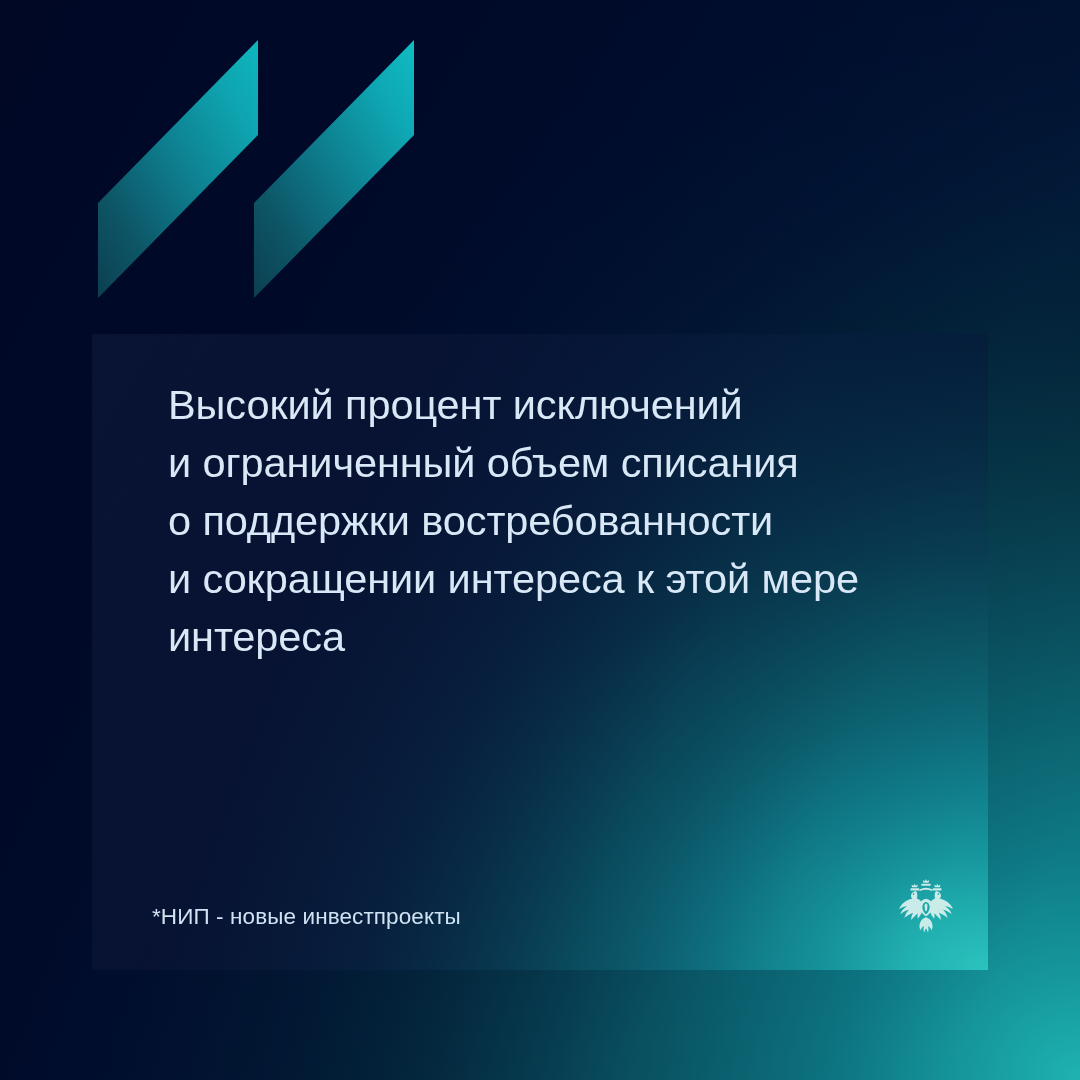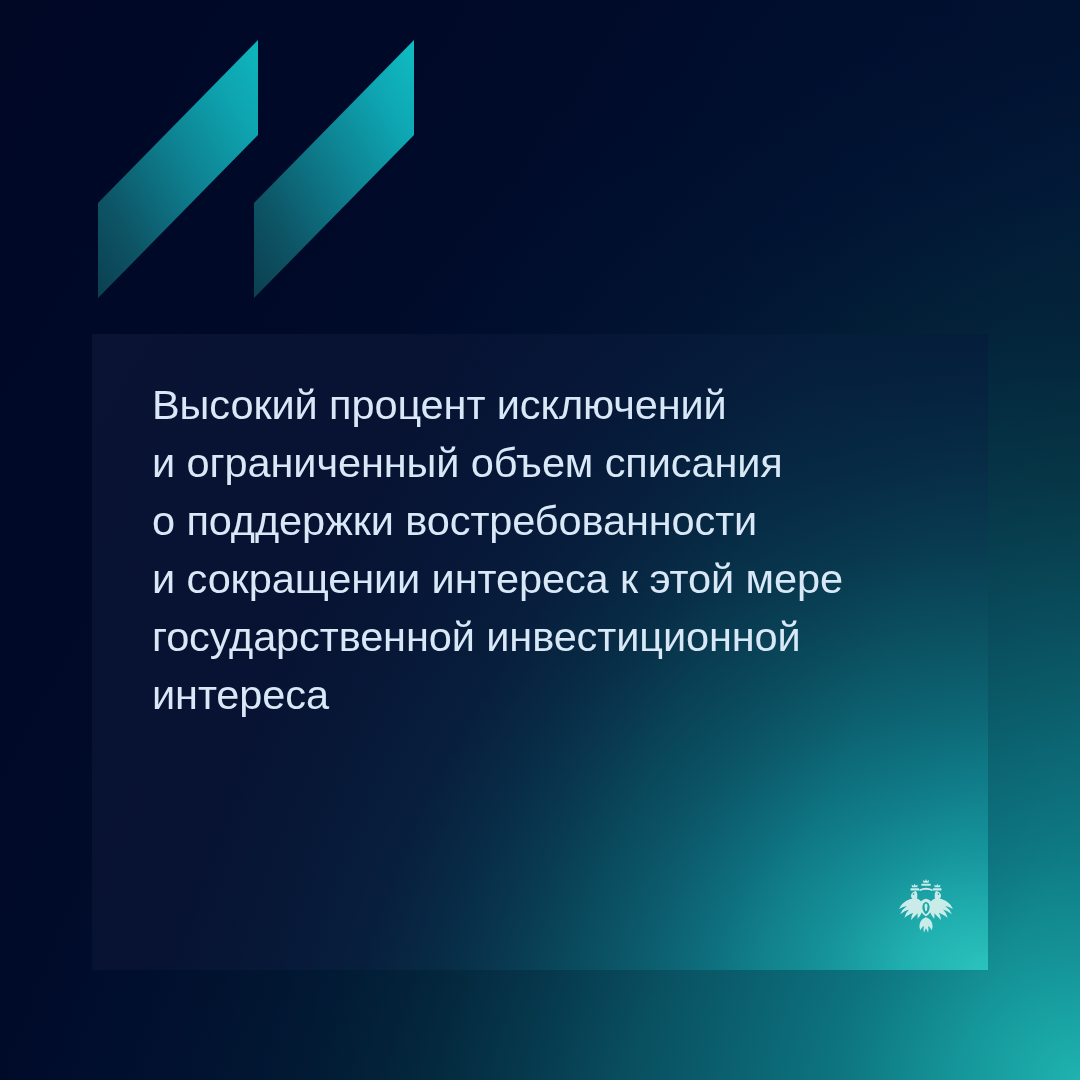--- a/index.html
+++ b/index.html
@@ -96,21 +96,21 @@
     position: absolute;
     left: 98px;
     top: 36px;
     width: 326px;
     height: 268px;
   }
 
   
   .headline {
     position: absolute;
-    left: 60px;
+    left: 76px;
     top: 42px;
     width: 810px;
     color: #d8e8f6;
     font-size: 41.5px;
     line-height: 58px;
     font-weight: 400;
     letter-spacing: -0.1px;
     white-space: nowrap;
   }
   .headline .ln { display: block; }
@@ -171,24 +171,24 @@
 
   <div class="panel">
     <div class="panel-tint"></div>
     <div class="panel-lighten"></div>
 
     <div class="headline">
       <span class="ln">Высокий процент исключений</span>
       <span class="ln">и ограниченный объем списания</span>
       <span class="ln">о поддержки востребованности</span>
       <span class="ln">и сокращении интереса к этой мере</span>
-      <span class="ln">государственной инвестиционной</span>
       <span class="ln">интереса</span>
     </div>
 
+    <div class="footnote">*НИП - новые инвестпроекты</div>
 
     <div class="emblem">
       <svg width="62" height="62" viewBox="0 0 120 120" xmlns="http://www.w3.org/2000/svg" aria-hidden="true">
         <g fill="#d9f2ef">
 
           <path d="M58 8 l2-4 2 4 4-2 -1 5 h-10 l-1-5z"></path>
           <rect x="51" y="13" width="18" height="4" rx="1"></rect>
           <path d="M36 17 l2-4 2 4 4-2 -1 5 h-10 l-1-5z"></path>
           <rect x="30" y="22" width="17" height="4" rx="1"></rect>
           <path d="M80 17 l2-4 2 4 4-2 -1 5 h-10 l-1-5z"></path>

